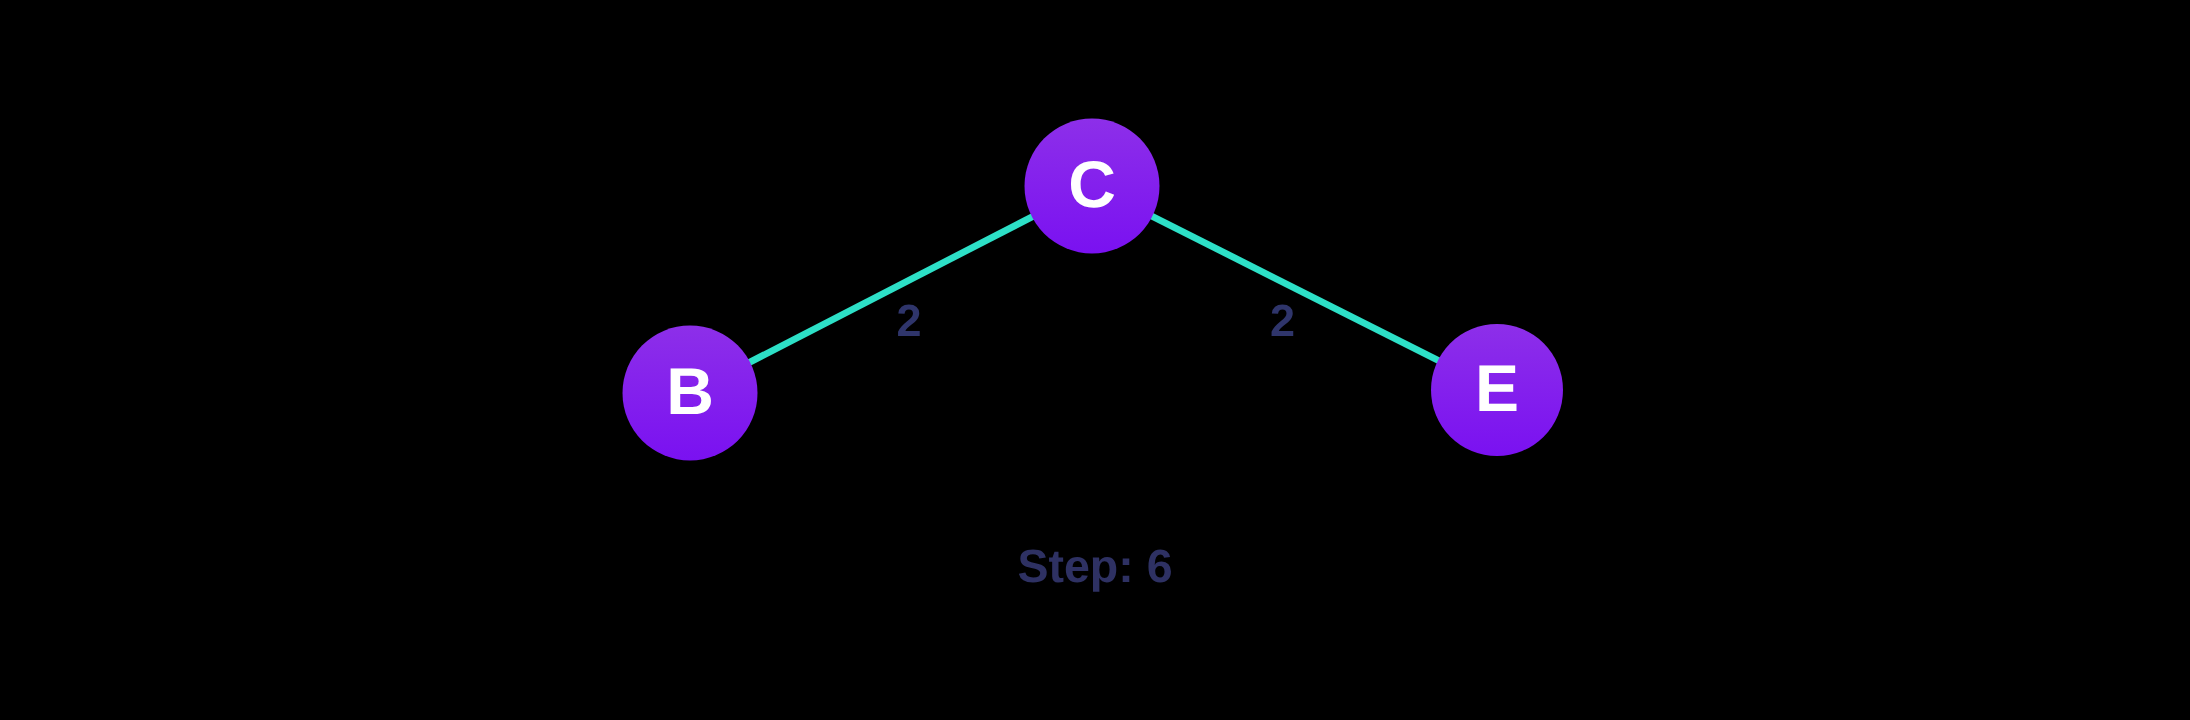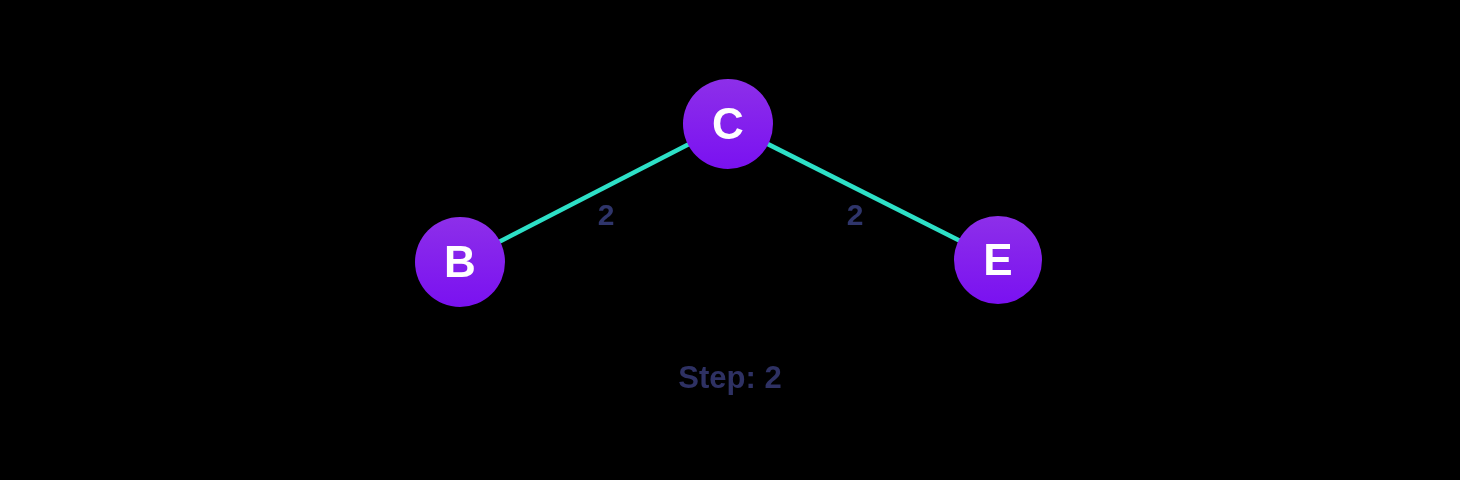--- a/index.html
+++ b/index.html
@@ -55,21 +55,21 @@
   }
 </style>
 </head>
 <body style="background: rgb(0, 0, 0);">
 
 <div class="stage">
   <svg class="edges-layer" viewBox="0 0 1460 480" xmlns="http://www.w3.org/2000/svg">
       <line x1="460" y1="262" x2="728" y2="124" stroke="#2de0c7" stroke-width="4.5"></line>
       <line x1="728" y1="124" x2="998" y2="260" stroke="#2de0c7" stroke-width="4.5"></line>
     </svg>
-  <div class="step-caption" style="color: rgb(46, 49, 99);">Step: 2</div>
+  <div class="step-caption" style="color: rgb(46, 49, 99);">Step: 6</div>
 <div class="edge-weight" style="left: 606px; top: 215px; color: rgb(47, 53, 107);">2</div>
     <div class="edge-weight" style="left: 855px; top: 215px; color: rgb(47, 53, 107);">2</div>
     <div class="node" style="left: 415px; top: 217px; width: 90px; height: 90px; background: linear-gradient(rgb(141, 47, 233), rgb(122, 17, 241)); color: rgb(255, 255, 255);">
       <span>B</span>
     </div>
     <div class="node" style="left: 683px; top: 79px; width: 90px; height: 90px; background: linear-gradient(rgb(141, 47, 233), rgb(122, 17, 241)); color: rgb(255, 255, 255);">
       <span>C</span>
     </div>
     <div class="node" style="left: 954px; top: 216px; width: 88px; height: 88px; background: linear-gradient(rgb(141, 47, 233), rgb(122, 17, 241)); color: rgb(255, 255, 255);">
       <span>E</span>

